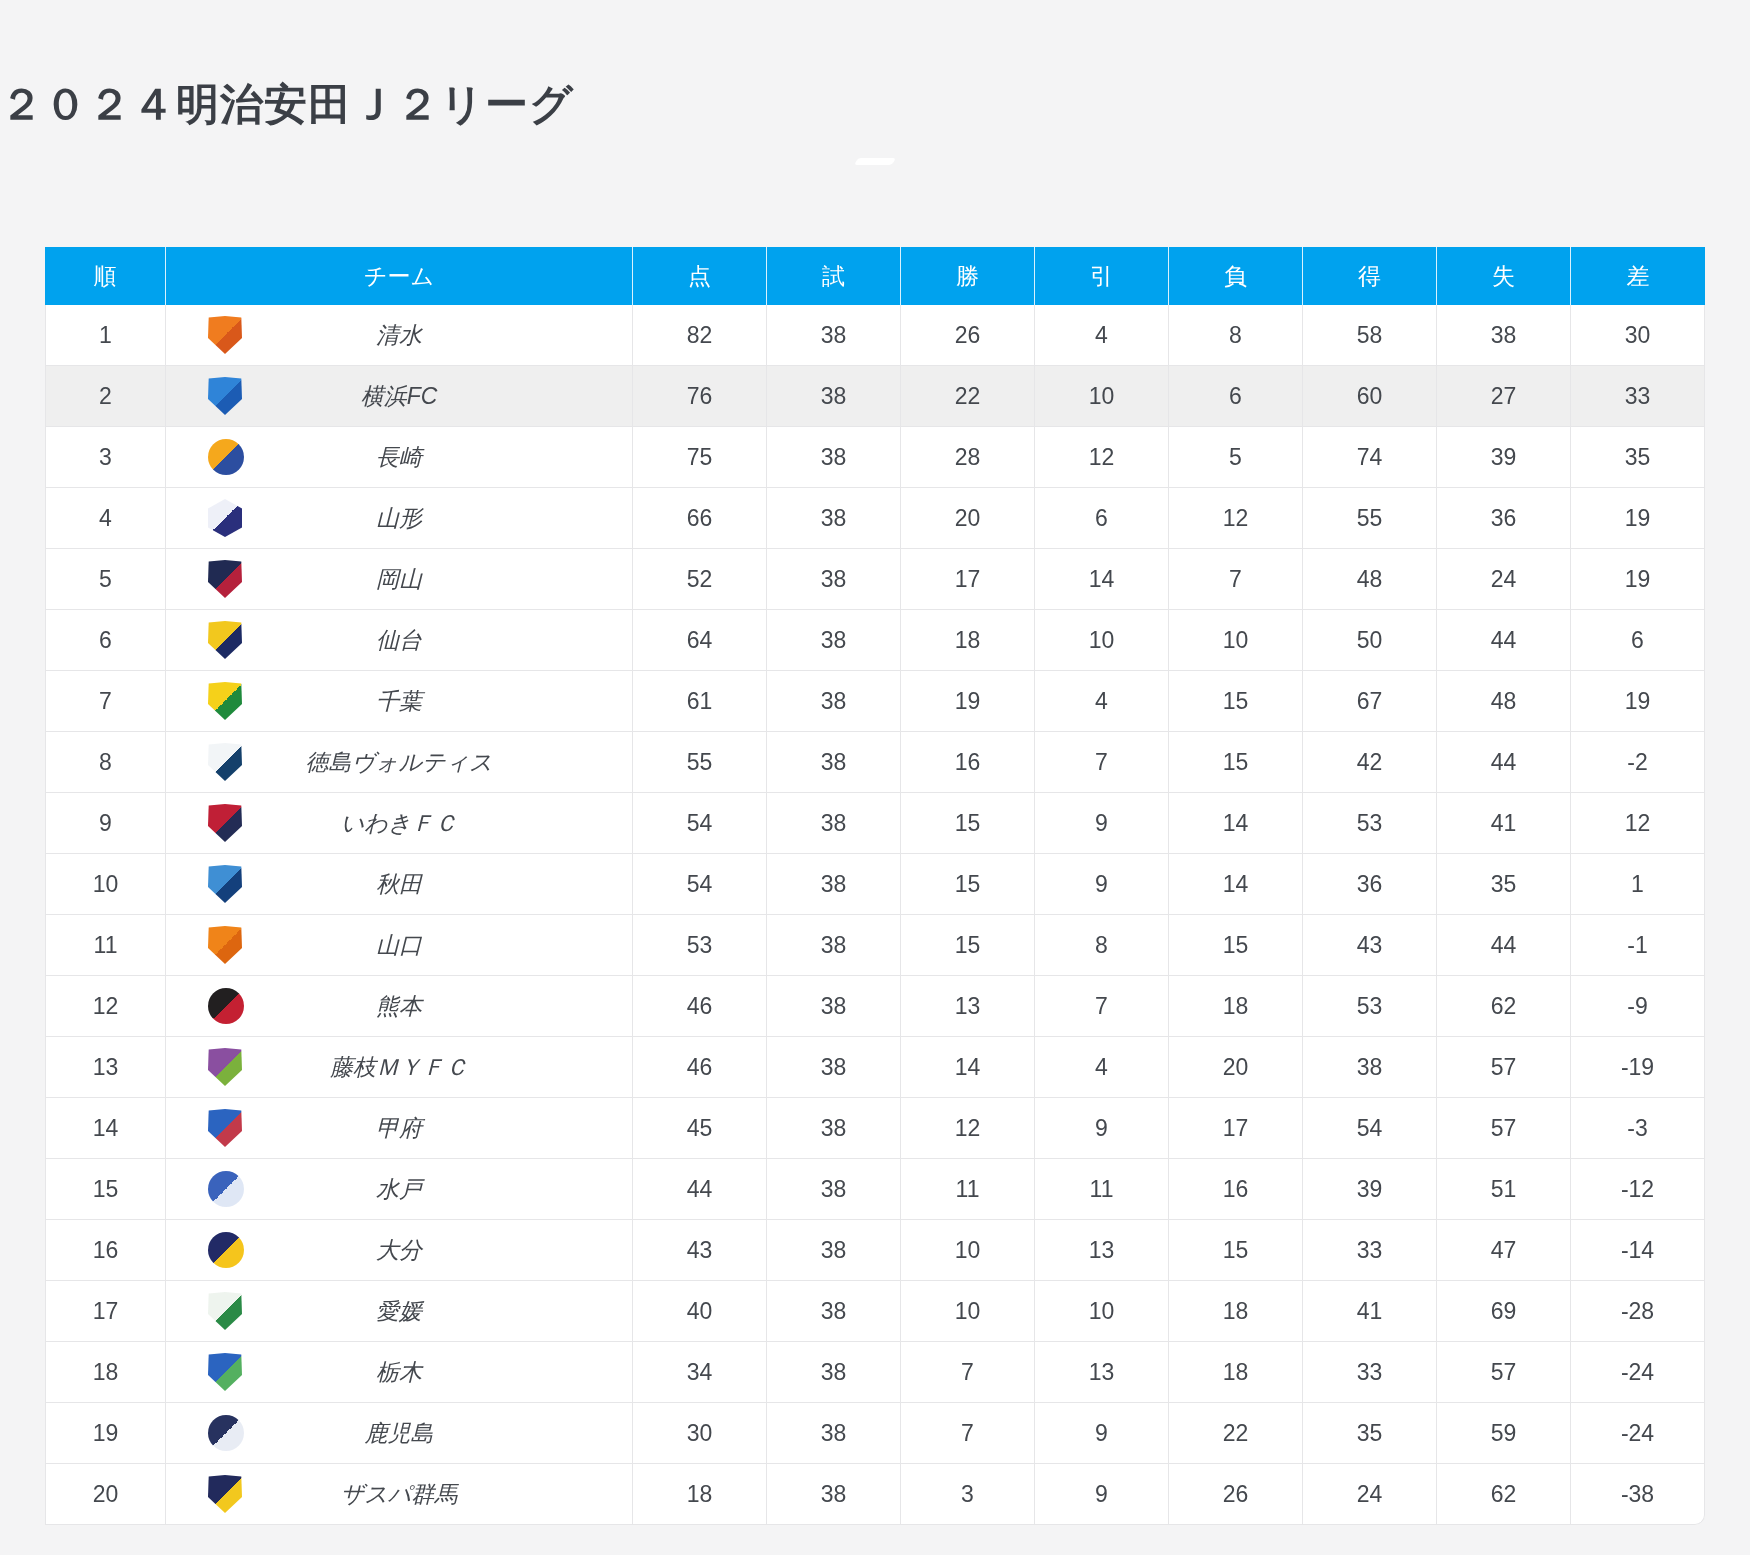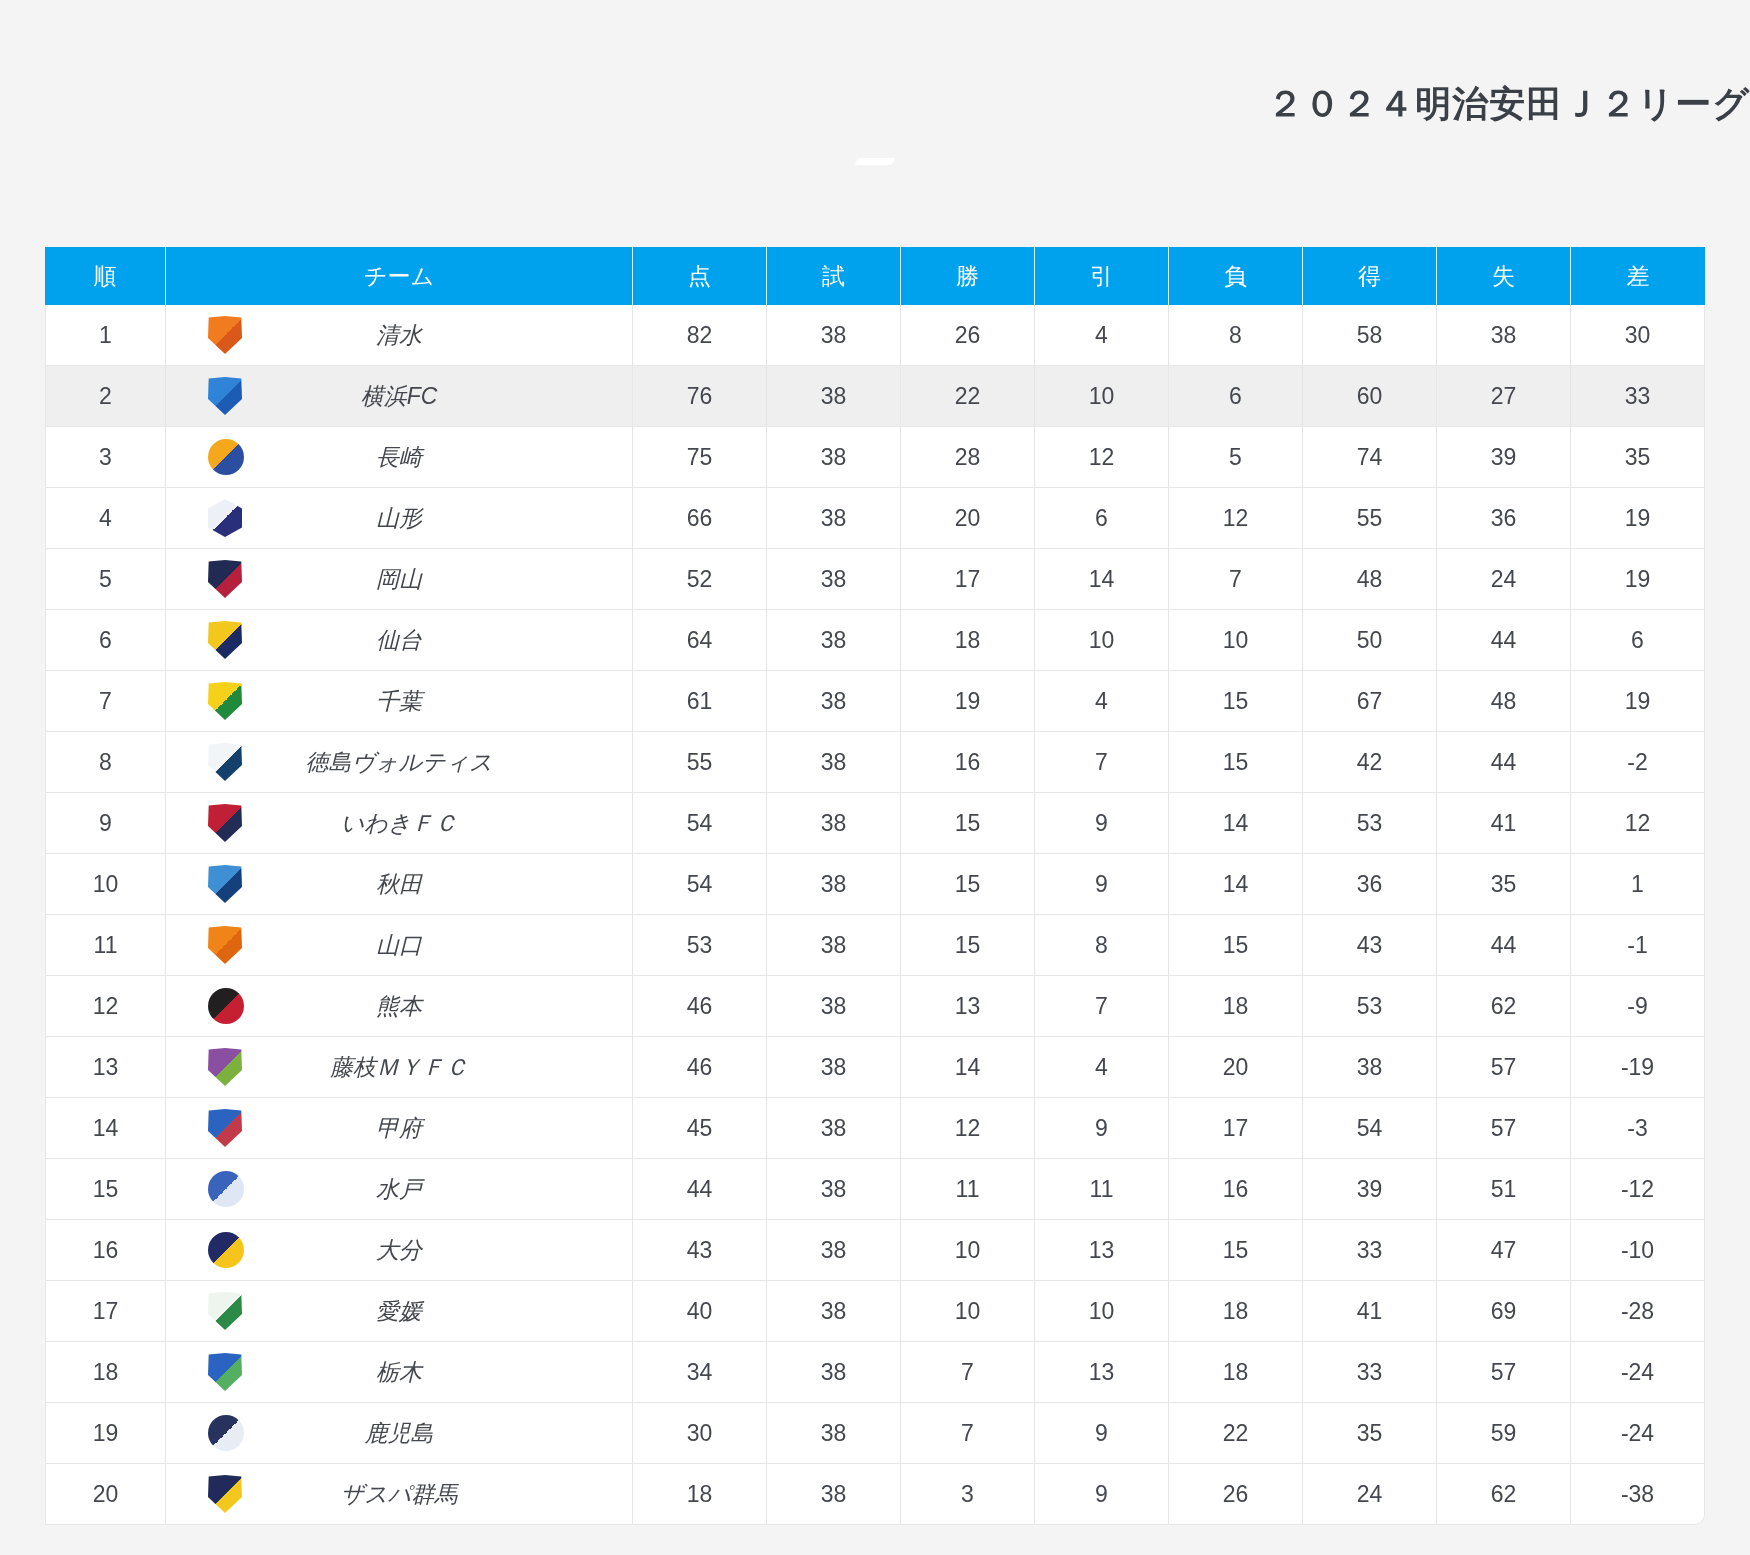--- a/index.html
+++ b/index.html
@@ -9,22 +9,22 @@
   body {
     width: 1750px;
     min-height: 1555px;
     background: #f4f4f5;
     font-family: "Liberation Sans", "DejaVu Sans", sans-serif;
     color: #41454c;
   }
   .page-title {
     margin: 0;
     padding-top: 84px;
-    text-align: right;
-    font-size: 36px;
+    text-align: left;
+    font-size: 43px;
     line-height: 40px;
     font-weight: bold;
     color: #3b3f46;
     letter-spacing: 1px;
   }
   .title-dash {
     width: 38px;
     height: 7px;
     margin: 34px auto 0 auto;
     background: #ffffff;
@@ -315,21 +315,21 @@
         <tr>
           <td>16</td>
           <td class="team-cell"><span class="team-logo circle" style="background: linear-gradient(135deg, rgb(34, 42, 102) 0px, rgb(34, 42, 102) 50%, rgb(245, 197, 28) 50%, rgb(245, 197, 28) 100%);"></span><span>大分</span></td>
           <td>43</td>
           <td>38</td>
           <td>10</td>
           <td>13</td>
           <td>15</td>
           <td>33</td>
           <td>47</td>
-          <td>-10</td>
+          <td>-14</td>
         </tr>
         <tr>
           <td>17</td>
           <td class="team-cell"><span class="team-logo shield" style="background: linear-gradient(135deg, rgb(238, 244, 238) 0px, rgb(238, 244, 238) 50%, rgb(42, 138, 70) 50%, rgb(42, 138, 70) 100%);"></span><span>愛媛</span></td>
           <td>40</td>
           <td>38</td>
           <td>10</td>
           <td>10</td>
           <td>18</td>
           <td>41</td>

